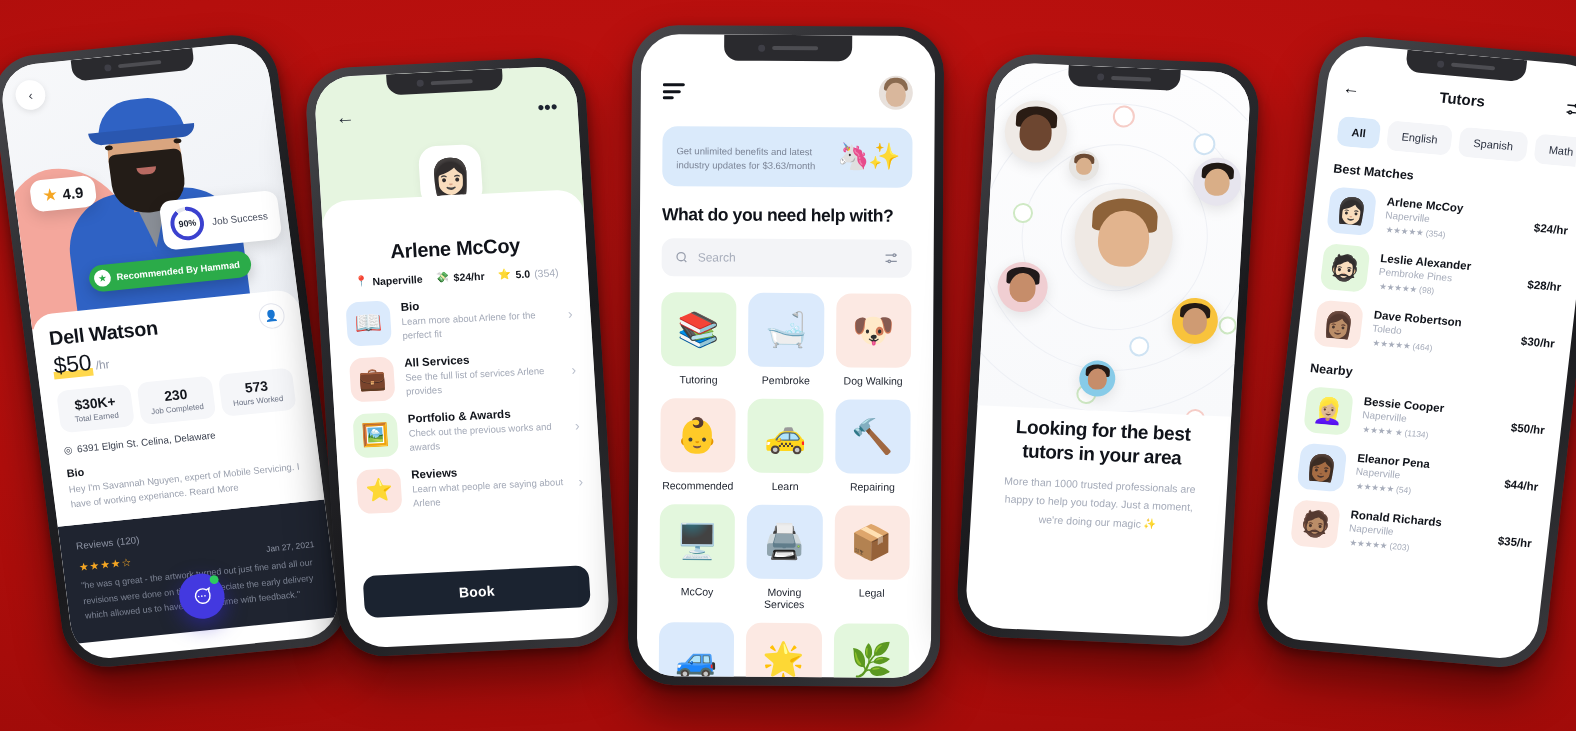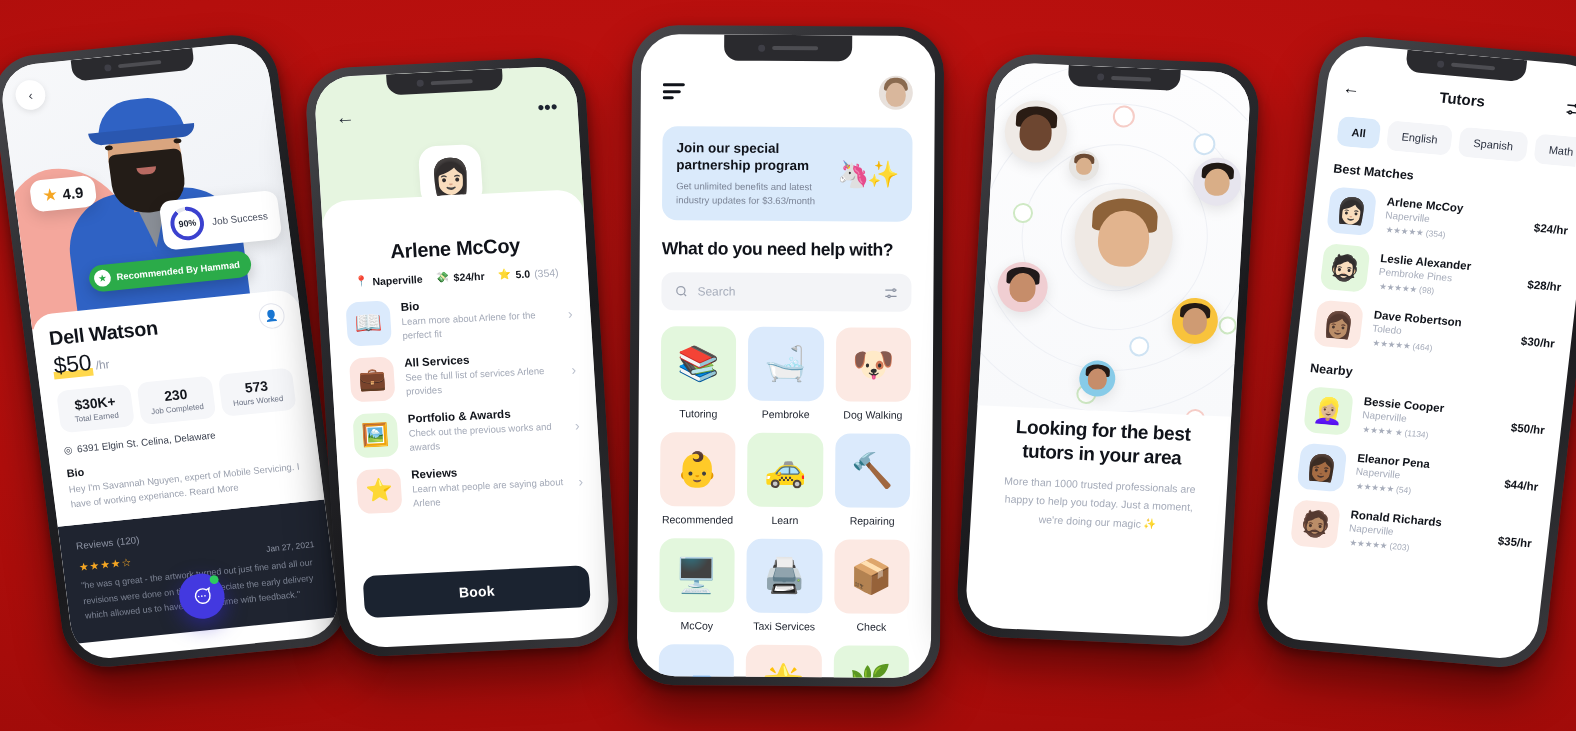--- a/index.html
+++ b/index.html
@@ -412,24 +412,20 @@
               <i></i>
             </div>
           <div class="p3-av">
               <span class="h"></span>
               <span class="f"></span>
             </div>
         </div>
 
         <div class="p3-banner">
           <div>
-            <div class="p3-bt">
-              <div>Join our special</div>
-              <div>partnership program</div>
-            </div>
             <div class="p3-bs">Get unlimited benefits and latest industry updates for $3.63/month</div>
           </div>
           <div class="p3-bemoji">🦄✨</div>
         </div>
 
         <div class="p3-q">What do you need help with?</div>
 
         <div class="p3-search">
           <svg width="14" height="14" viewBox="0 0 24 24" fill="none" stroke="#9aa0ae" stroke-width="2.2">
               <circle cx="11" cy="11" r="7"></circle>
@@ -467,25 +463,25 @@
           <div class="p3-cell">
               <div class="p3-tile" style="background:#dbeafc">🔨</div>
               <div class="p3-cl">Repairing</div>
             </div>
           <div class="p3-cell">
               <div class="p3-tile" style="background:#e3f7dd">🖥️</div>
               <div class="p3-cl">McCoy</div>
             </div>
           <div class="p3-cell">
               <div class="p3-tile" style="background:#dbeafc">🖨️</div>
-              <div class="p3-cl">Taxi Services</div>
+              <div class="p3-cl">Moving Services</div>
             </div>
           <div class="p3-cell">
               <div class="p3-tile" style="background:#fce9e3">📦</div>
-              <div class="p3-cl">Check</div>
+              <div class="p3-cl">Legal</div>
             </div>
           <div class="p3-cell">
               <div class="p3-tile" style="background:#dbeafc">🚙</div>
             </div>
           <div class="p3-cell">
               <div class="p3-tile" style="background:#fce9e3">🌟</div>
             </div>
           <div class="p3-cell">
               <div class="p3-tile" style="background:#e3f7dd">🌿</div>
             </div>

